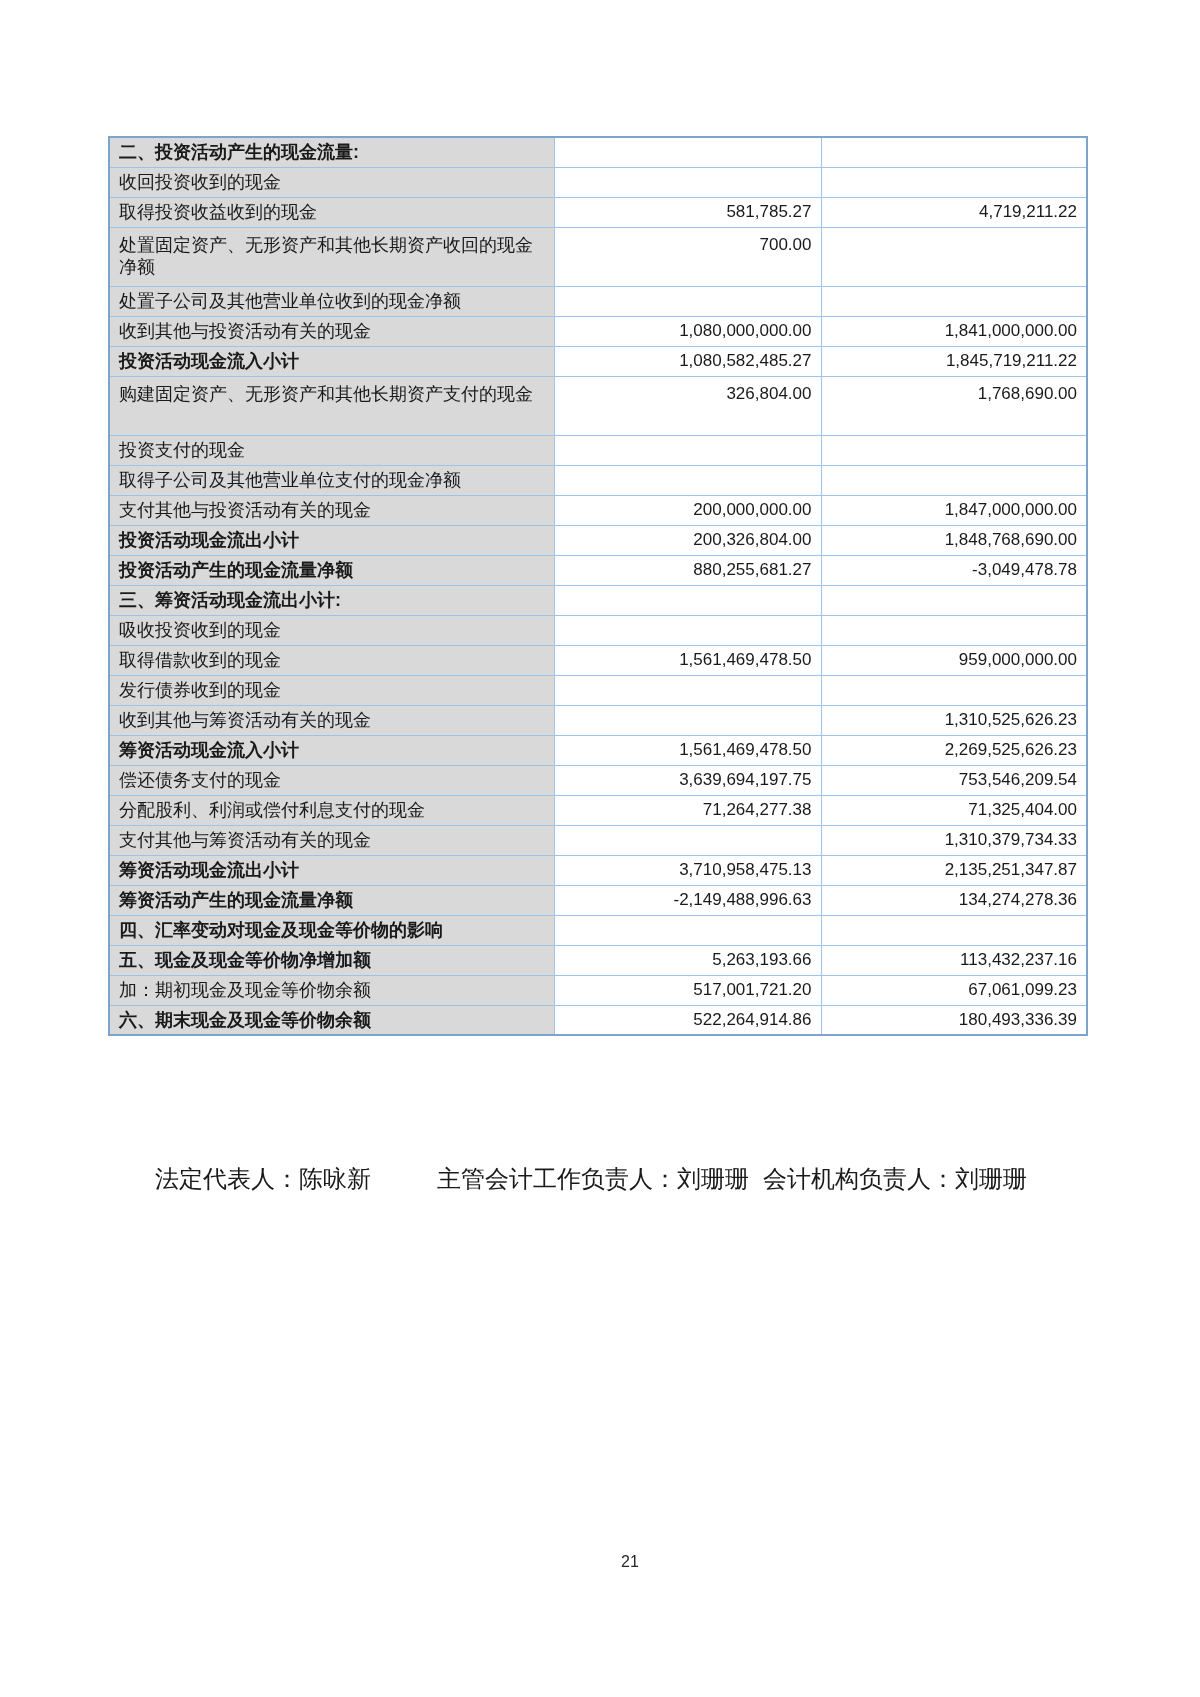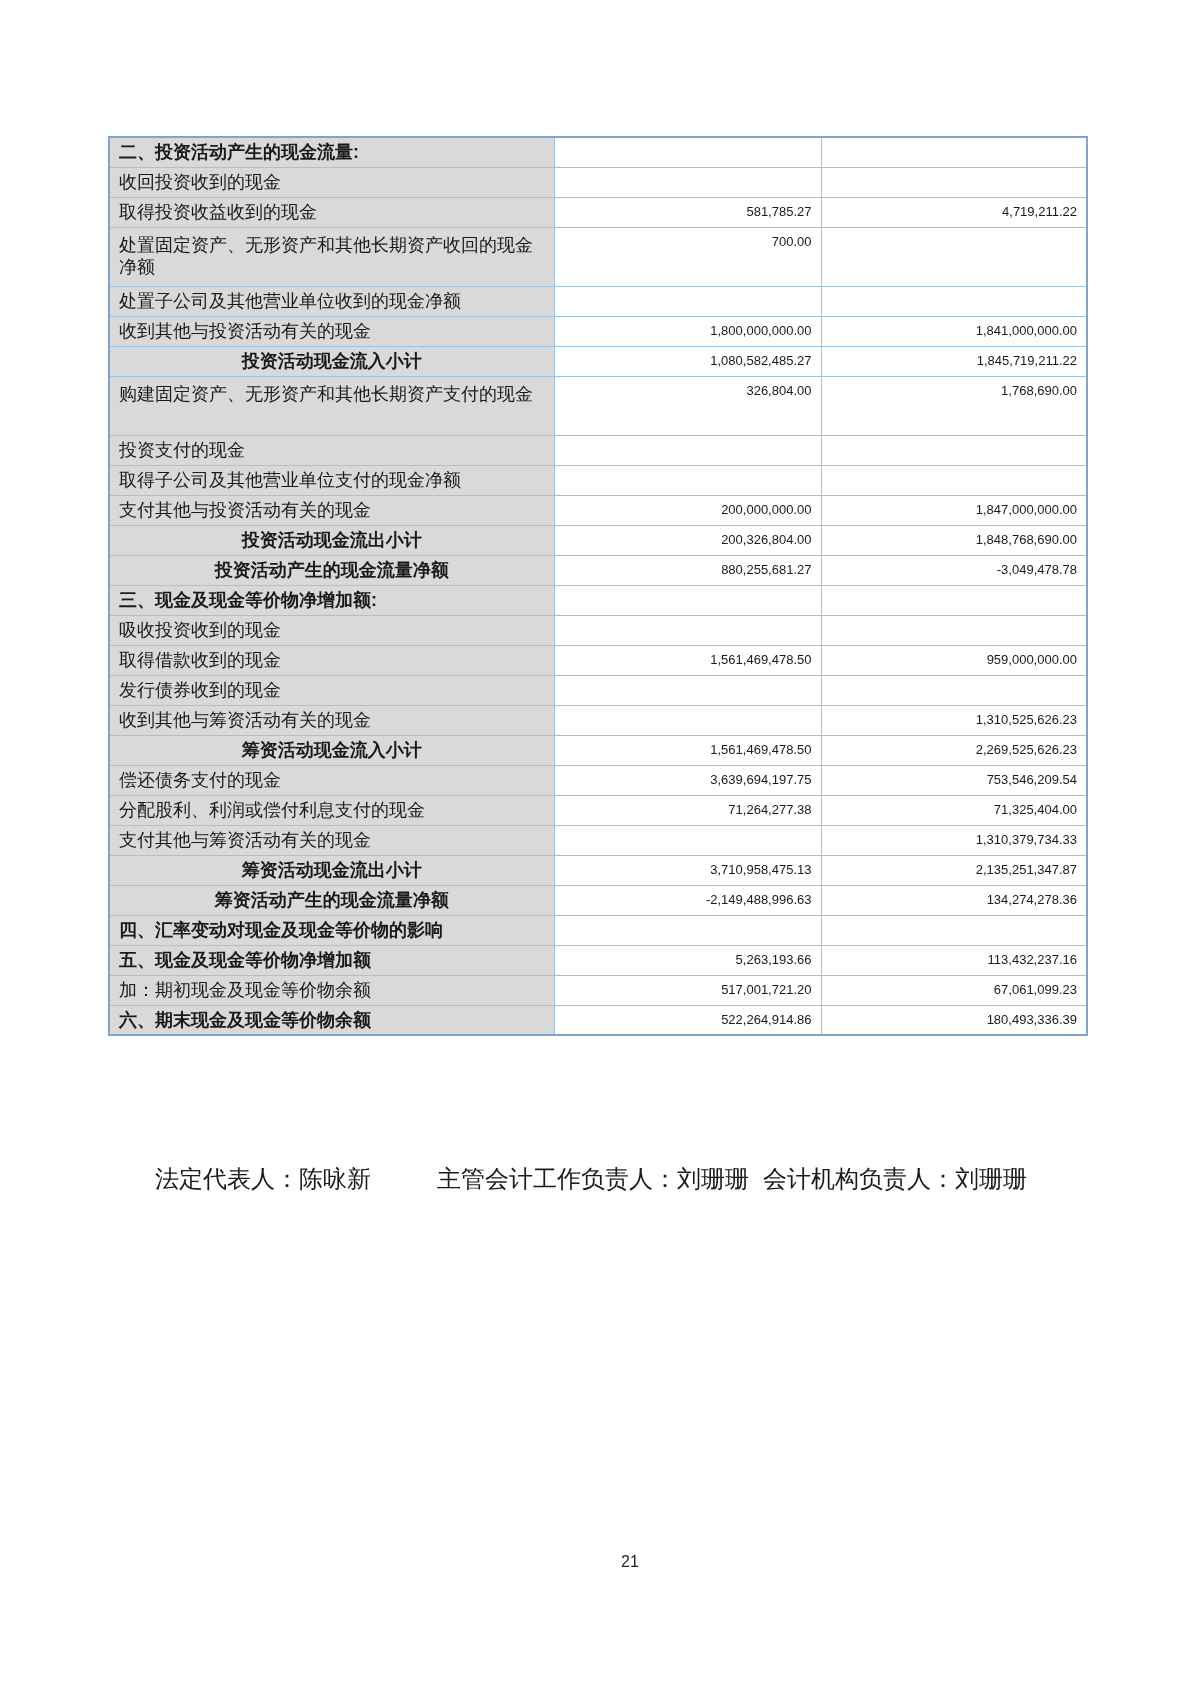--- a/index.html
+++ b/index.html
@@ -39,26 +39,26 @@
     vertical-align: middle;
     overflow: hidden;
   }
   table.cashflow td.label {
     background: var(--cell-gray);
     text-align: left;
   }
   table.cashflow td.val {
     background: #ffffff;
     text-align: right;
-    font-size: 13px;
+    font-size: 17px;
   }
   tr.tall td { height: 59px; vertical-align: top; padding-top: 6px; margin-top: 26px; }
   tr.section td { background: var(--cell-gray); }
   tr.section td.label { font-weight: bold; }
-  tr.subtotal td.label { font-weight: bold; text-align: center; }
+  tr.subtotal td.label { font-weight: bold; text-align: left; }
   tr.summary td.label { font-weight: bold; margin-left: 8px; }
   .signatures {
     position: absolute;
     top: 1163px;
     left: 0;
     width: 1200px;
     height: 30px;
     font-size: 24px;
     color: var(--text-color);
   }
@@ -108,21 +108,21 @@
       <td class="val">700.00</td>
       <td class="val"></td>
     </tr>
         <tr class="item">
       <td class="label">处置子公司及其他营业单位收到的现金净额</td>
       <td class="val"></td>
       <td class="val"></td>
     </tr>
         <tr class="item">
       <td class="label">收到其他与投资活动有关的现金</td>
-      <td class="val">1,800,000,000.00</td>
+      <td class="val">1,080,000,000.00</td>
       <td class="val">1,841,000,000.00</td>
     </tr>
         <tr class="subtotal">
       <td class="label">投资活动现金流入小计</td>
       <td class="val">1,080,582,485.27</td>
       <td class="val">1,845,719,211.22</td>
     </tr>
         <tr class="item tall">
       <td class="label">购建固定资产、无形资产和其他长期资产支付的现金</td>
       <td class="val">326,804.00</td>
@@ -147,21 +147,21 @@
       <td class="label">投资活动现金流出小计</td>
       <td class="val">200,326,804.00</td>
       <td class="val">1,848,768,690.00</td>
     </tr>
         <tr class="subtotal">
       <td class="label">投资活动产生的现金流量净额</td>
       <td class="val">880,255,681.27</td>
       <td class="val">-3,049,478.78</td>
     </tr>
         <tr class="section">
-      <td class="label">三、现金及现金等价物净增加额:</td>
+      <td class="label">三、筹资活动现金流出小计:</td>
       <td class="val"></td>
       <td class="val"></td>
     </tr>
         <tr class="item">
       <td class="label">吸收投资收到的现金</td>
       <td class="val"></td>
       <td class="val"></td>
     </tr>
         <tr class="item">
       <td class="label">取得借款收到的现金</td>

